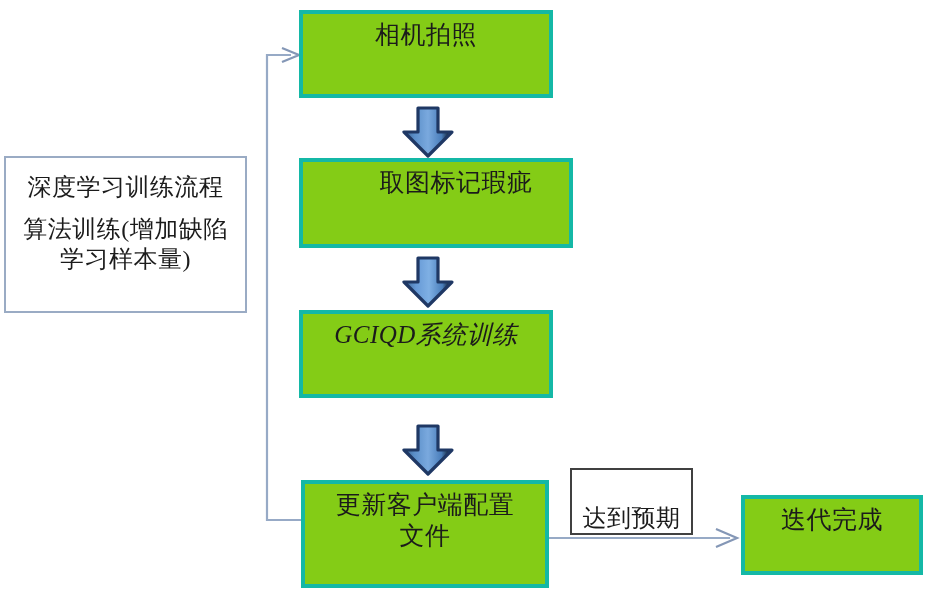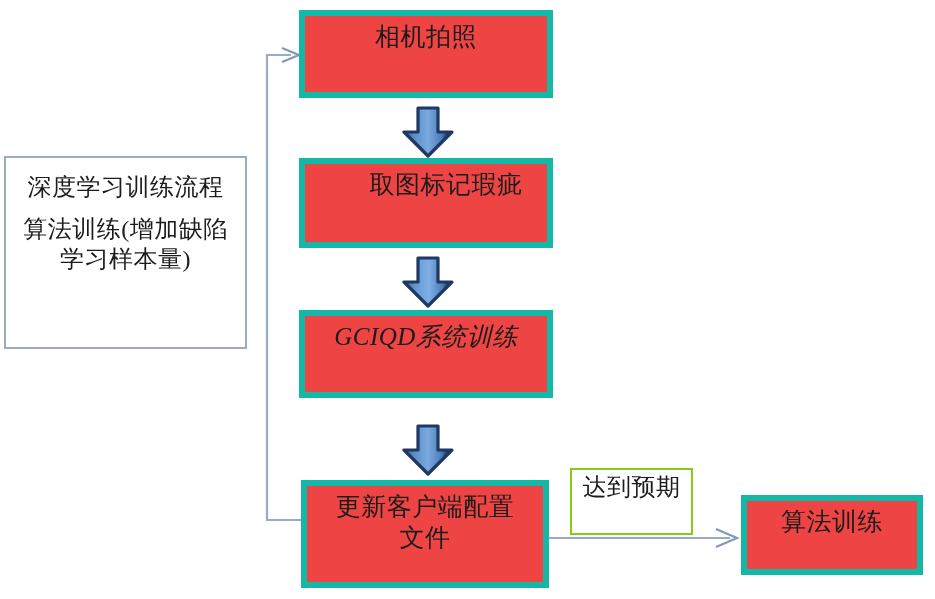--- a/index.html
+++ b/index.html
@@ -13,22 +13,22 @@
   #canvas {
     position: relative;
     width: 935px;
     height: 599px;
     background: #ffffff;
     overflow: hidden;
   }
   .node {
     position: absolute;
     box-sizing: border-box;
-    background: #ef4444;
-    border: 6px solid #14b8a6;
+    background: #84cc16;
+    border: 4px solid #14b8a6;
     display: flex;
     justify-content: center;
     align-items: flex-start;
     text-align: center;
   }
   .node .node-label {
     display: block;
     width: 100%;
     color: #1b1b1b;
     font-size: 25px;
@@ -54,24 +54,24 @@
     color: #1b1b1b;
     font-size: 24px;
     line-height: 1.25;
     white-space: pre-line;
     letter-spacing: 0.5px;
   }
   .tag {
     position: absolute;
     box-sizing: border-box;
     background: #ffffff;
-    border: 2px solid #84cc16;
+    border: 2px solid #404040;
     display: flex;
     justify-content: center;
-    align-items: flex-start;
+    align-items: flex-end;
     text-align: center;
   }
   .tag .tag-label {
     display: block;
     width: 100%;
     color: #1b1b1b;
     font-size: 24px;
     line-height: 1.2;
     padding-top: 3px;
     letter-spacing: 0.5px;
@@ -131,38 +131,38 @@
   </svg>
 
   <svg class="blockarrow" style="left:398px; top:424px;" width="60" height="52" viewBox="0 0 60 52">
     <path d="M 20 2 L 40 2 L 40 26 L 54 26 L 30 50 L 6 26 L 20 26 Z" fill="url(#blockGrad)" stroke="#1f3864" stroke-width="3.2" stroke-linejoin="round"></path>
   </svg>
 
   <div class="node" style="left:299px; top:10px; width:254px; height:88px;">
     <span class="node-label">相机拍照</span>
   </div>
 
-  <div class="node" style="left:299px; top:158px; width:254px; height:90px;padding-left:40px;">
+  <div class="node" style="left:299px; top:158px; width:274px; height:90px;padding-left:40px;">
     <span class="node-label">取图标记瑕疵</span>
   </div>
 
   <div class="node" style="left:299px; top:310px; width:254px; height:88px;font-style:italic;">
     <span class="node-label">GCIQD系统训练</span>
   </div>
 
   <div class="node" style="left:301px; top:480px; width:248px; height:108px;">
     <span class="node-label">更新客户端配置
 文件</span>
   </div>
 
   <div class="node" style="left:741px; top:495px; width:182px; height:80px;">
-    <span class="node-label">算法训练</span>
+    <span class="node-label">迭代完成</span>
   </div>
 
-  <div class="note" style="left:4px; top:156px; width:243px; height:193px; padding-top:14px;">
+  <div class="note" style="left:4px; top:156px; width:243px; height:157px; padding-top:14px;">
     <span class="note-line">深度学习训练流程</span>
     <span class="note-line" style="margin-top:12px;">算法训练(增加缺陷
 学习样本量)</span>
   </div>
 
   <div class="tag" style="left:570px; top:468px; width:123px; height:67px;">
     <span class="tag-label">达到预期</span>
   </div>
 
 </div>

